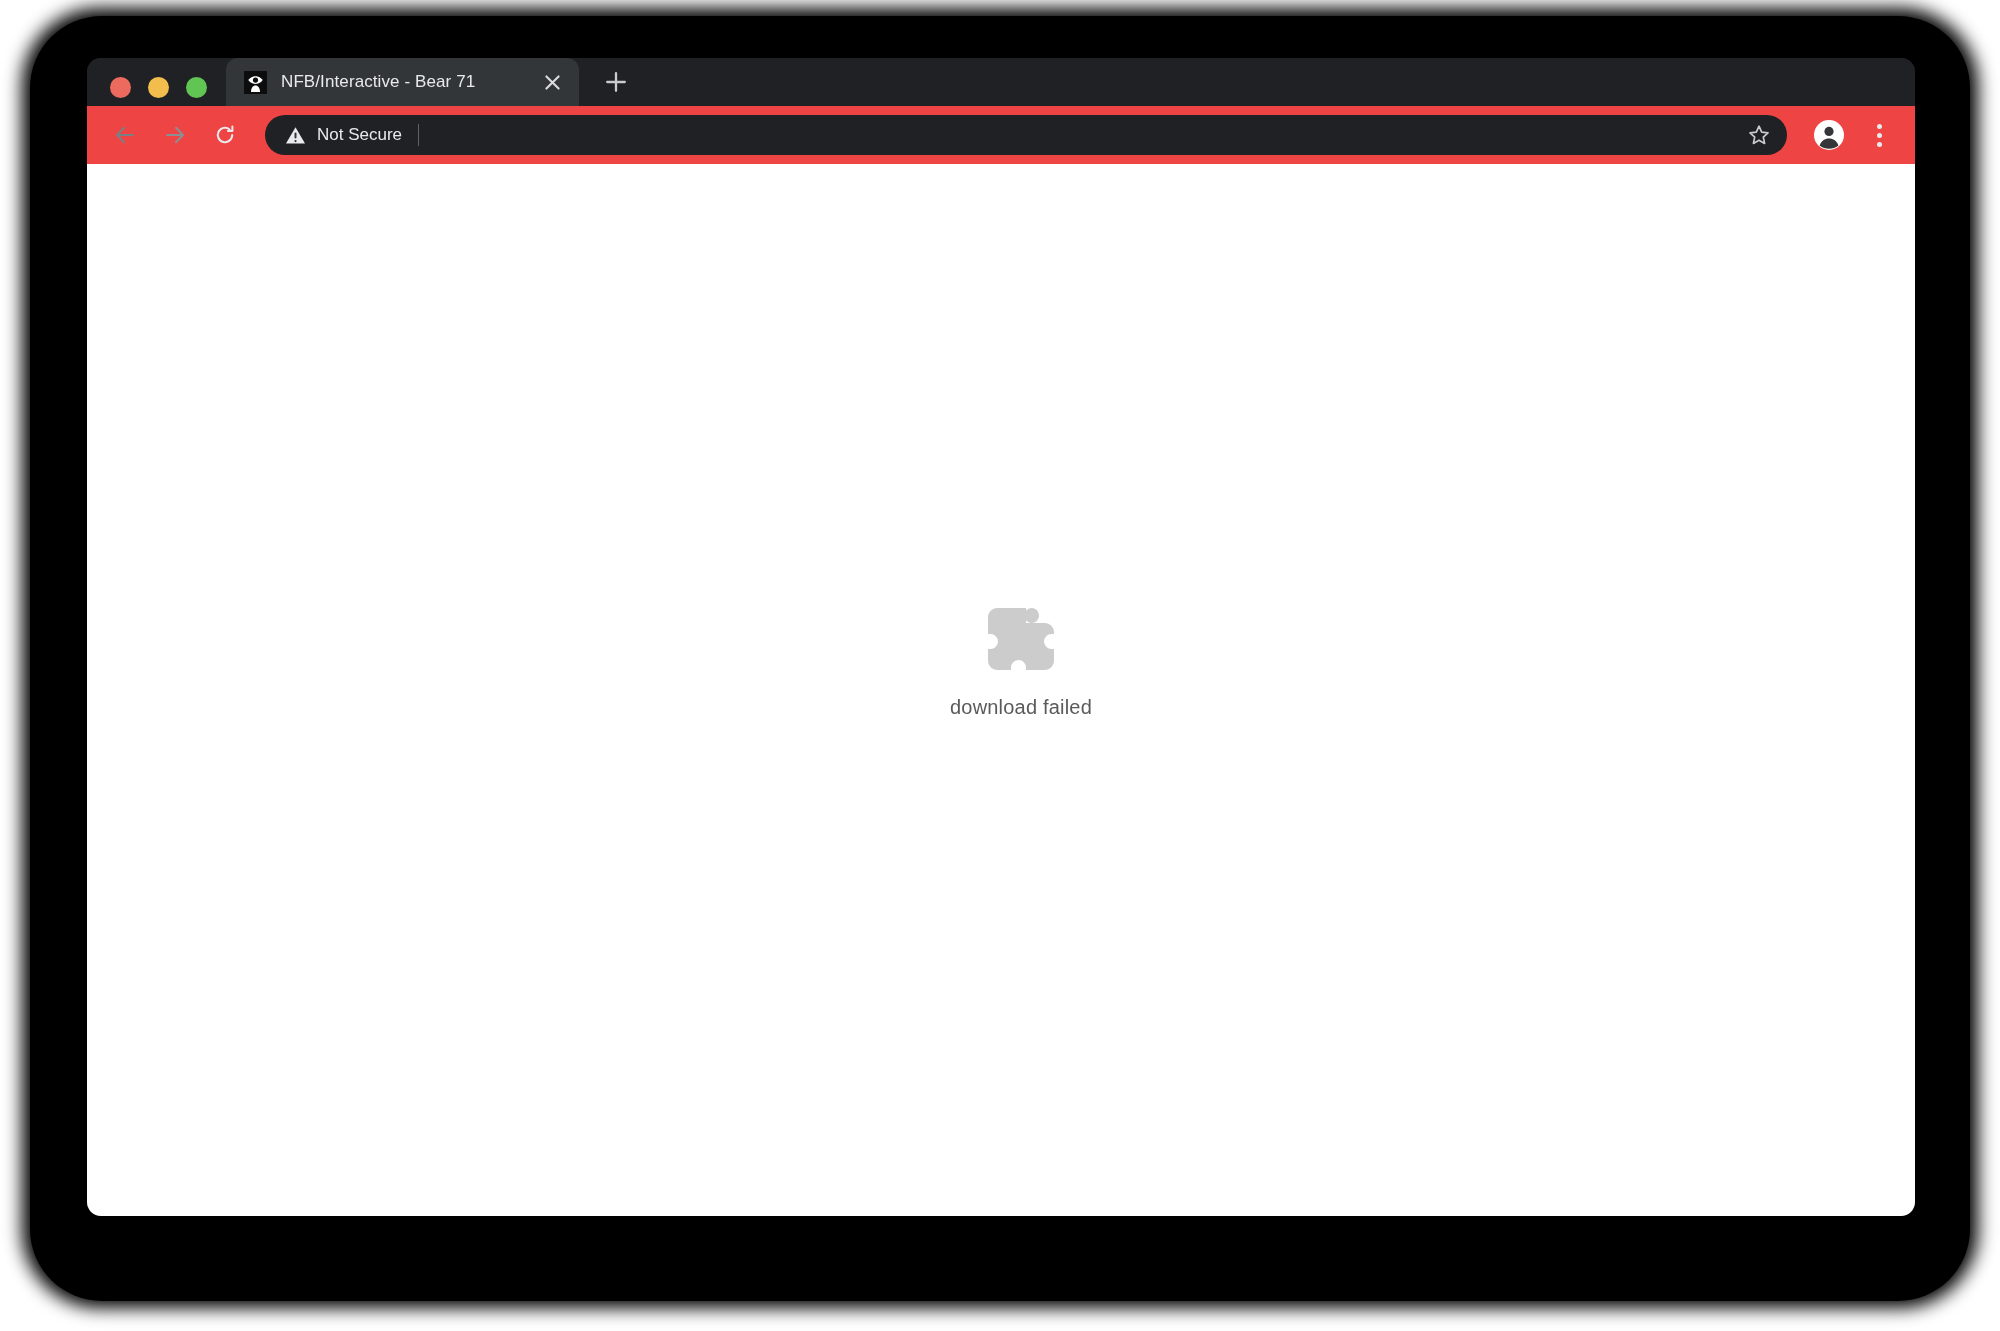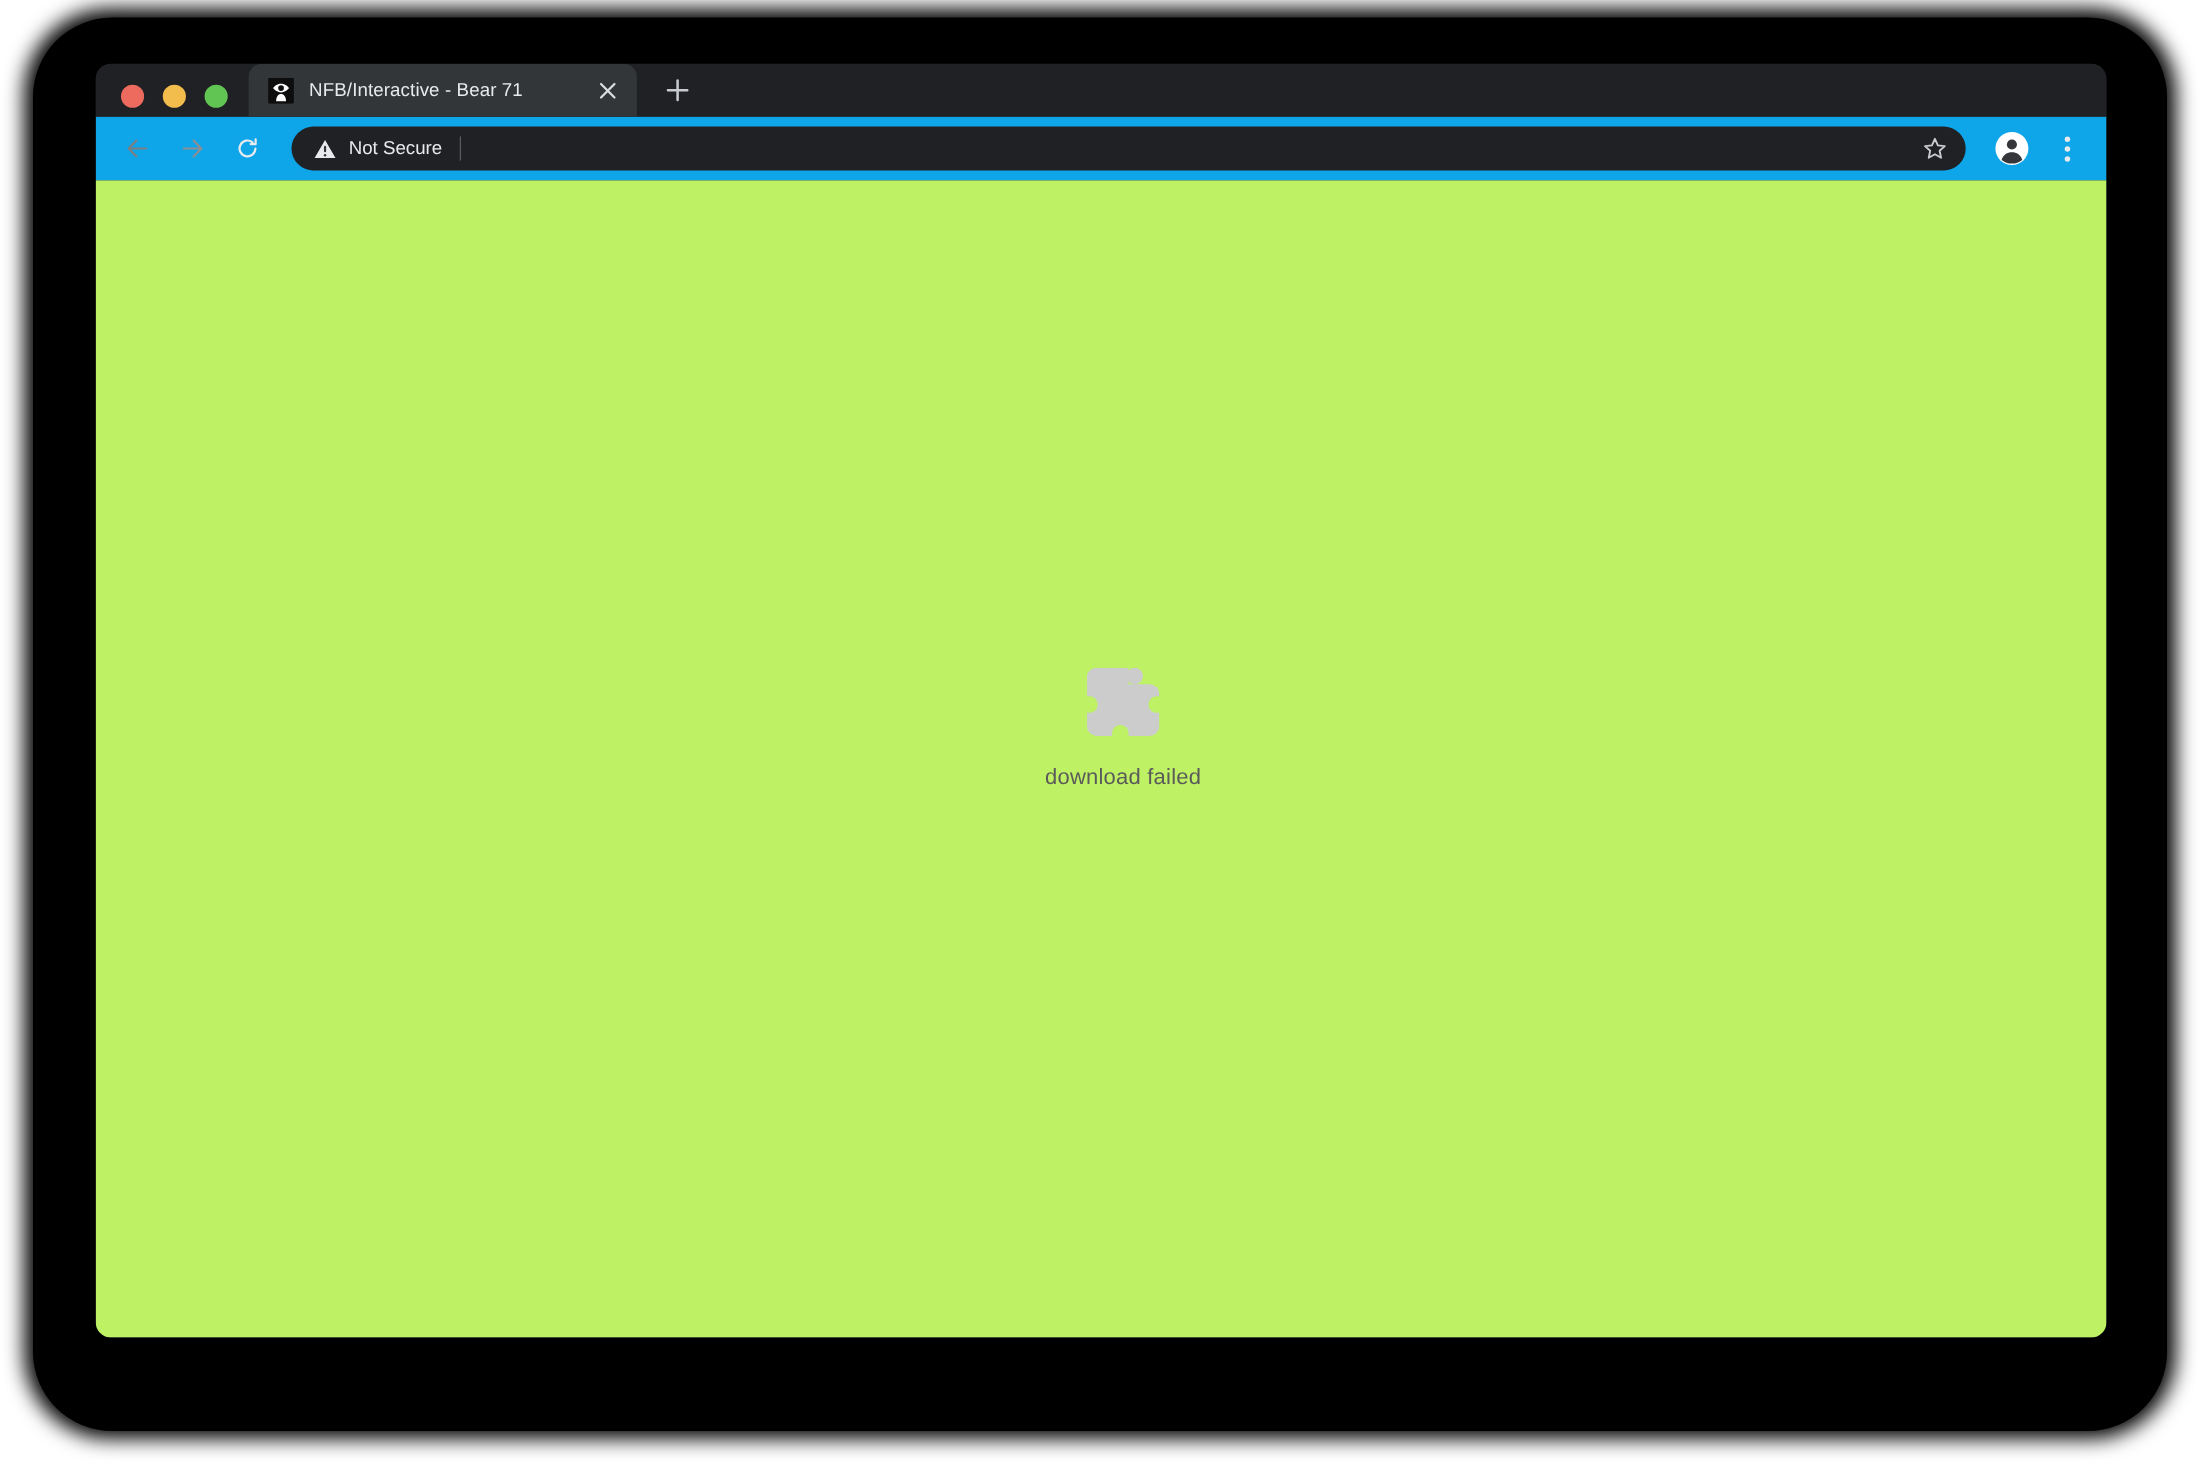--- a/index.html
+++ b/index.html
@@ -129,21 +129,21 @@
     display: flex;
     align-items: center;
     justify-content: center;
     border-radius: 50%;
     flex: 0 0 auto;
   }
 
   
   #toolbar {
     height: 58px;
-    background: #0ea5e9;
+    background: #ef4444;
     display: flex;
     align-items: center;
     padding: 0 16px;
     box-sizing: border-box;
     flex: 0 0 auto;
   }
   .nav-btn {
     width: 44px;
     height: 44px;
     display: flex;
@@ -222,21 +222,21 @@
   .dot {
     width: 5px;
     height: 5px;
     border-radius: 50%;
     background: #e8eaed;
   }
 
   
   #viewport {
     flex: 1 1 auto;
-    background: #bef264;
+    background: #ffffff;
     position: relative;
     display: flex;
     align-items: center;
     justify-content: center;
     padding-left: 40px;
   }
   #plugin-placeholder {
     display: flex;
     flex-direction: column;
     align-items: center;

